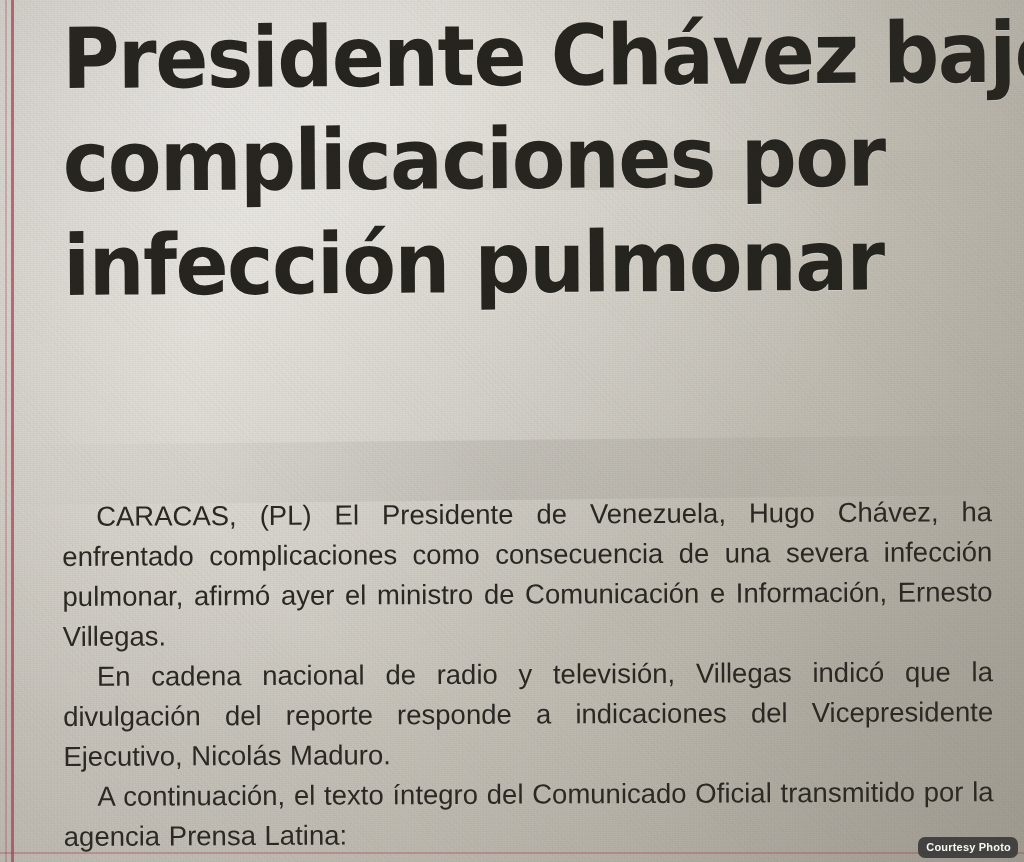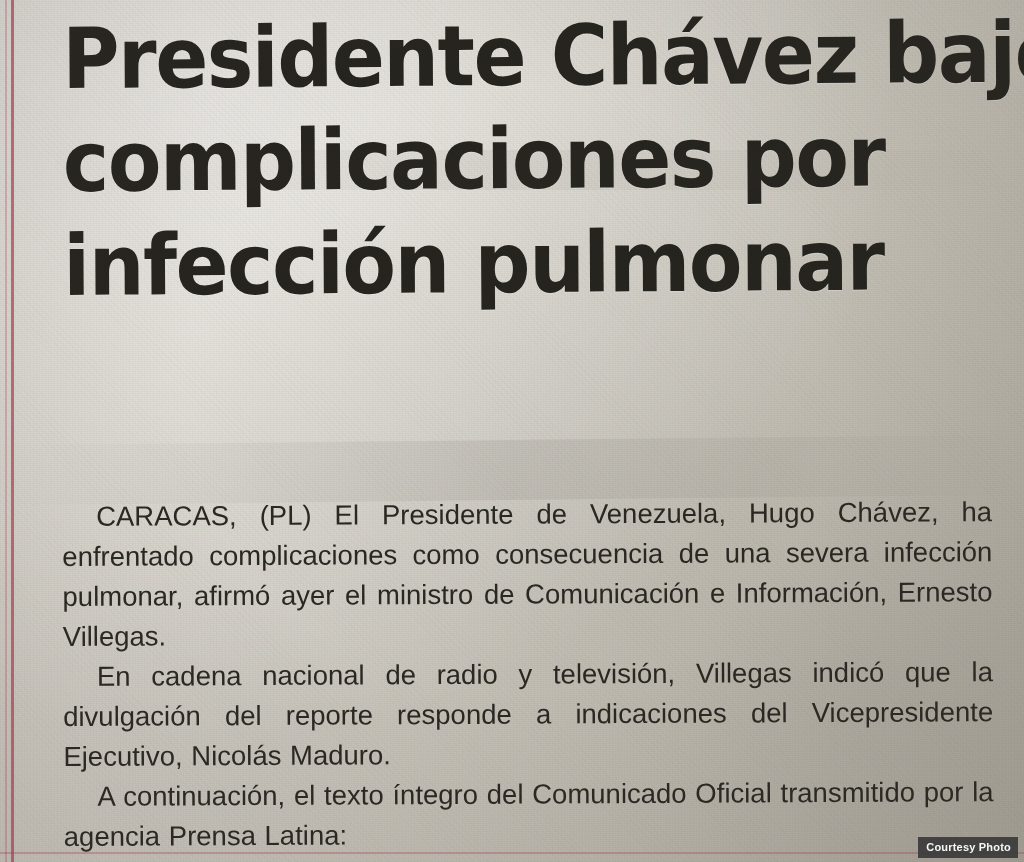--- a/index.html
+++ b/index.html
@@ -112,20 +112,21 @@
     bottom: 4px;
     background: #3b3b3b;
     color: #ffffff;
     font-family: "Liberation Sans", sans-serif;
     font-size: 11px;
     font-weight: bold;
     line-height: 1;
     padding: 5px 7px 5px 8px;
     letter-spacing: 0.2px;
     opacity: 0.92;
+    border-radius: 7px;
   }
 
   
   .streak {
     position: absolute;
     pointer-events: none;
     background: linear-gradient(90deg, rgba(0,0,0,0.0), rgba(70,65,58,0.10), rgba(0,0,0,0.0));
   }
   .streak-a { left: 0;   top: 440px; width: 1024px; height: 60px; transform: rotate(-0.6deg); }
   .streak-b { left: 0;   top: 150px; width: 1024px; height: 40px; opacity: 0.6; }

